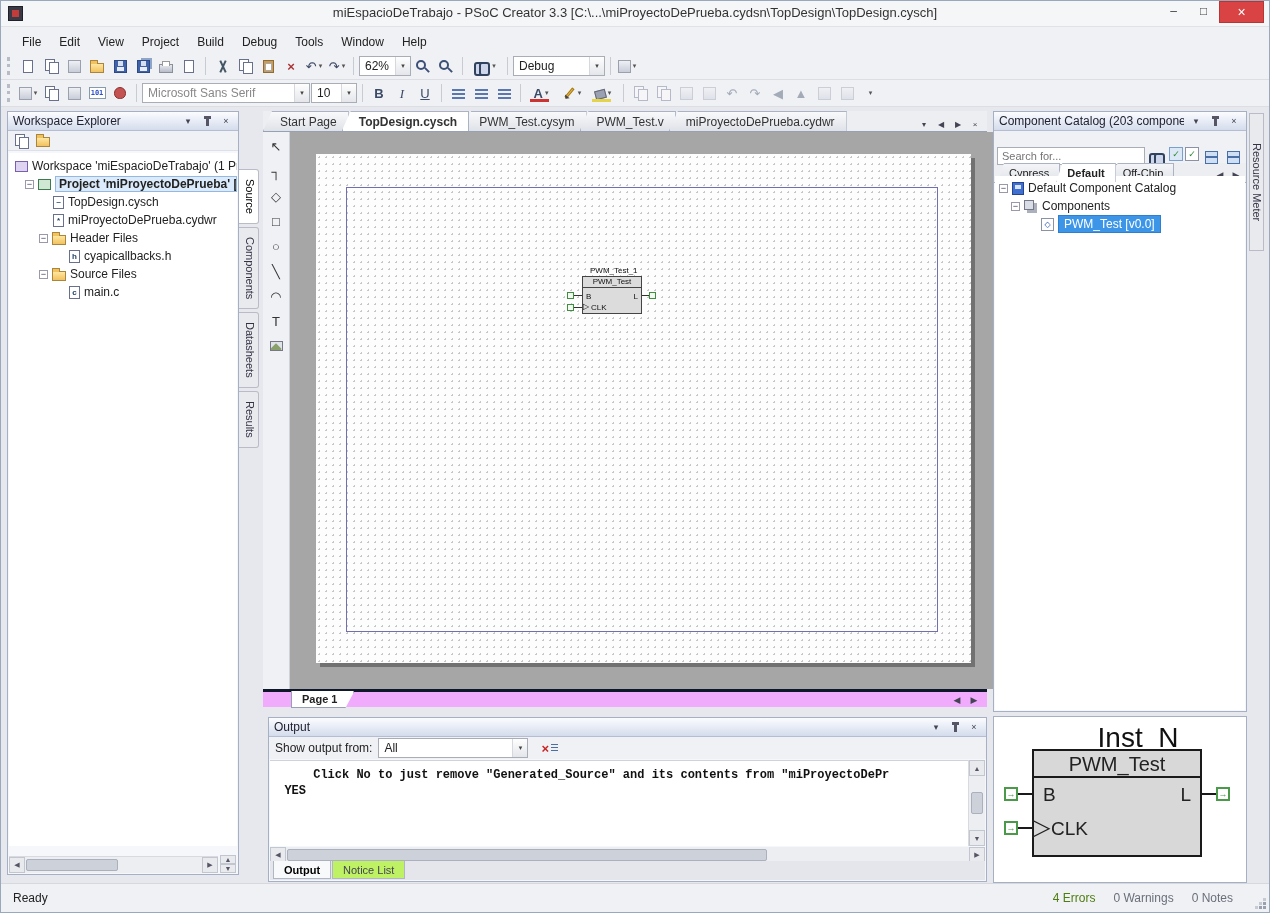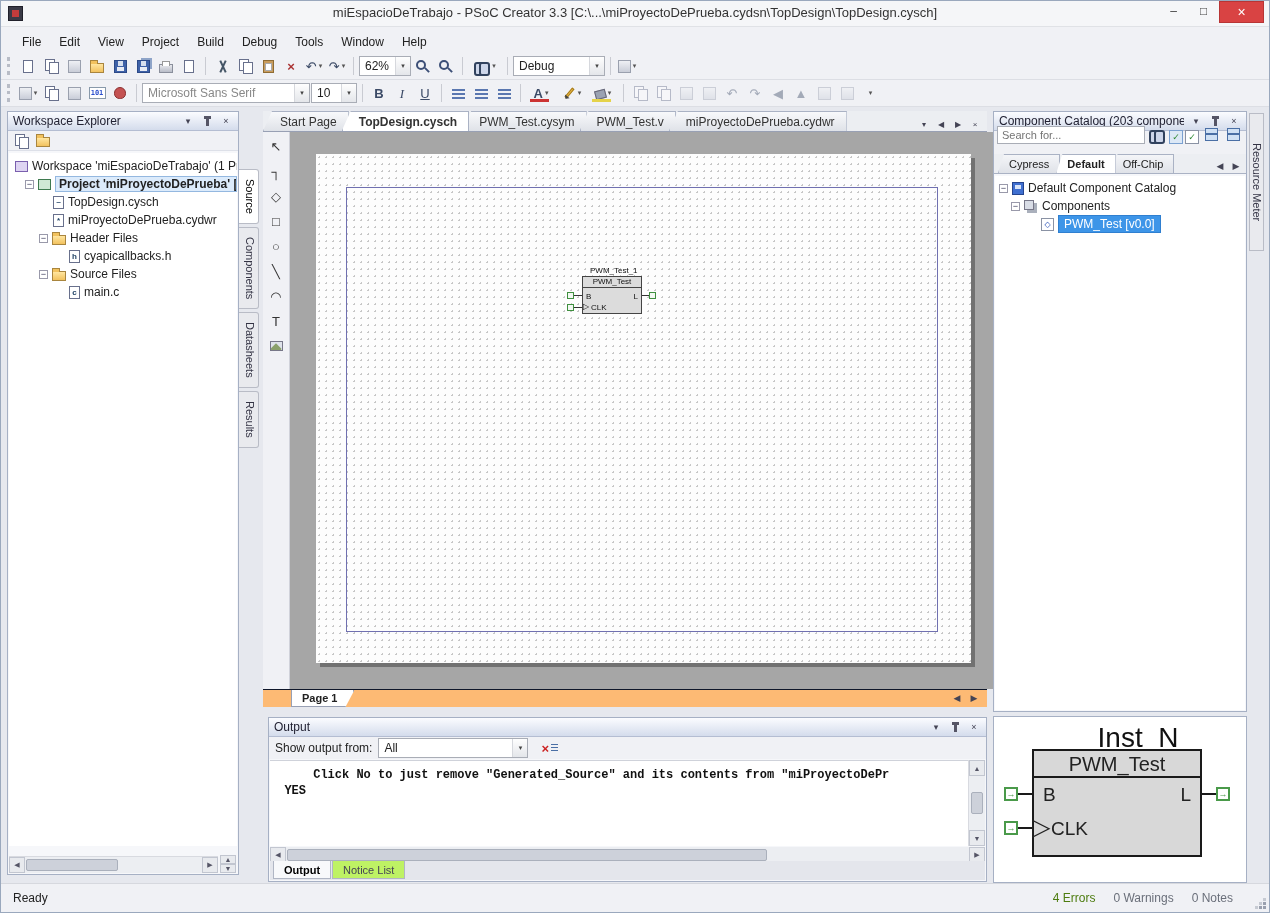--- a/index.html
+++ b/index.html
@@ -127,39 +127,39 @@
   .scomp{position:absolute;left:258px;top:112px;width:130px;height:70px;font-size:8px;color:#111}
   .sc-inst{position:absolute;left:16px;top:0;font-size:8px}
   .sc-box{position:absolute;left:8px;top:10px;width:60px;height:38px;background:#dcdcdc;border:1px solid #444}
   .sc-title{height:11px;border-bottom:1px solid #444;text-align:center;line-height:10px}
   .sc-b{position:absolute;left:3px;top:15px} .sc-l{position:absolute;right:3px;top:15px}
   .sc-clkt{position:absolute;left:0;top:25px;font-size:8px;line-height:9px} .sc-clk{position:absolute;left:8px;top:26px}
   .sc-stub{position:absolute;width:8px;height:1px;background:#333}
   .sc-term{position:absolute;width:7px;height:7px;border:1px solid #3f8f3f;background:#f2f8f2;color:#3f8f3f;font-size:5px;line-height:5px;text-align:center}
 
   
-  .ptabs{position:absolute;left:262px;top:688px;width:724px;height:18px;background:#fdba74;border-top:1px solid #0f172a;display:flex;align-items:flex-start}
+  .ptabs{position:absolute;left:262px;top:688px;width:724px;height:18px;background:#f0abfc;border-top:3px solid #0f172a;display:flex;align-items:center}
   .ptab{height:17px;padding:0 16px 0 10px;background:#fff;border:1px solid #98a0b4;border-top:none;clip-path:polygon(0 0,100% 0,calc(100% - 9px) 100%,0 100%);font-weight:bold;font-size:11px;display:flex;align-items:center;margin-left:28px}
   .pctl{margin-left:auto;display:flex;gap:3px;align-items:center;padding:1px 6px}
 
   
   .outpanel{left:267px;top:716px;width:719px;height:165px}
   .octl{height:22px;display:flex;align-items:center;gap:6px;padding:0 6px;background:#f0f1f5}
   .otext{position:absolute;left:1px;right:1px;top:42px;height:86px;background:#fff;border-top:1px solid #cfd2da;
          font:bold 12px/16px "Liberation Mono",monospace;color:#111;overflow:hidden;padding-top:6px}
   .oline{white-space:pre}
   .ovsb{position:absolute;right:1px;top:42px;width:17px;height:86px;background:#eceef2;display:flex;flex-direction:column;justify-content:space-between;border-left:1px solid #d8dae0}
   .ohsb{position:absolute;left:1px;right:1px;top:129px;height:16px;background:#eceef2;display:flex;align-items:center}
   .otabs{position:absolute;left:1px;right:1px;bottom:1px;height:19px;display:flex;align-items:flex-start;background:#e4e6ec;padding-left:3px;gap:1px}
   .otab{height:18px;padding:0 10px;font-size:11px;display:flex;align-items:center;background:#bef264;border:1px solid #b0b6c4;border-top:none;color:#445}
   .otab.active{background:#f8f9fb;font-weight:bold;color:#000}
 
   
   .catpanel{left:992px;top:110px;width:254px;height:601px}
-  .csearch{height:23px;display:flex;align-items:flex-end;gap:2px;padding:10px 3px;background:#f0f1f5}
+  .csearch{height:23px;display:flex;align-items:flex-start;gap:2px;padding:16px 3px;background:#f0f1f5}
   .csearch input{flex:1;height:18px;border:1px solid #a9adb6;font:11px "Liberation Sans",sans-serif;padding:0 4px;min-width:40px;color:#777}
   .ctabs{height:20px;display:flex;align-items:flex-end;padding-left:4px;background:#eceef2;border-bottom:1px solid #aab2c4}
   .ctab{height:19px;display:flex;align-items:center;padding:0 10px;background:linear-gradient(#f4f5f8,#dfe2e8);border:1px solid #aab2c4;border-bottom:none;margin-right:-4px;clip-path:polygon(6px 0,100% 0,100% 100%,0 100%);font-size:11px}
   .ctab.active{background:#fff;font-weight:bold;z-index:2;position:relative}
   .cctl{margin-left:auto;display:flex;gap:2px;padding:0 3px;align-items:center}
   .cattree{position:absolute;left:1px;right:1px;top:64px;bottom:1px;background:#fff;padding-top:3px}
   .selrow{background:#3d95e8;color:#fff;padding:1px 5px;border:1px solid #2f7fd0}
 
   .rtab{position:absolute;left:1248px;top:112px;width:15px;height:138px;background:#e9eaee;border:1px solid #b9bcc6;writing-mode:vertical-rl;font-size:11px;color:#334;display:flex;align-items:center;justify-content:center}
 

